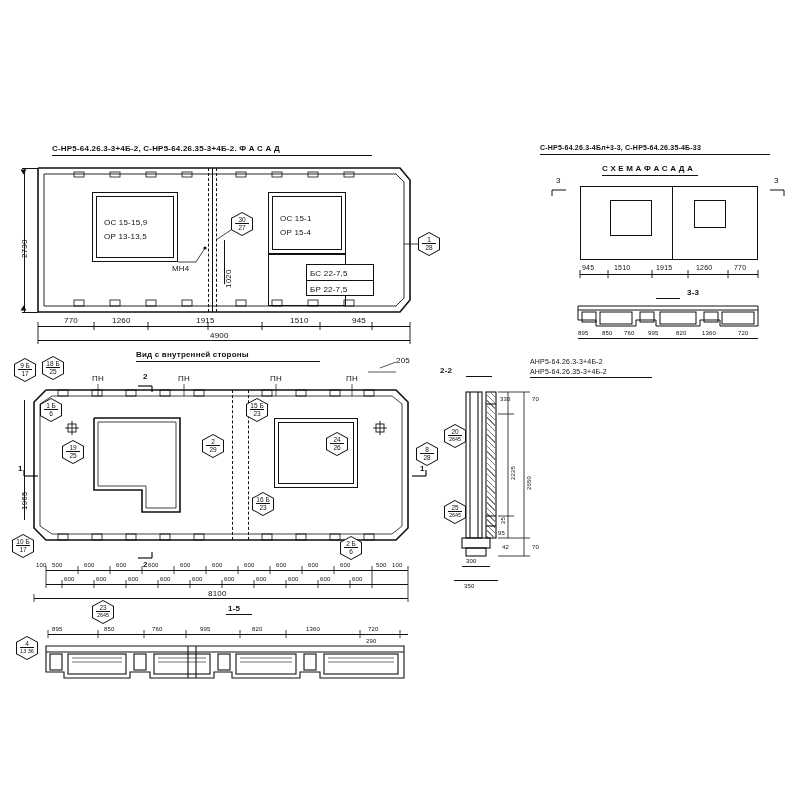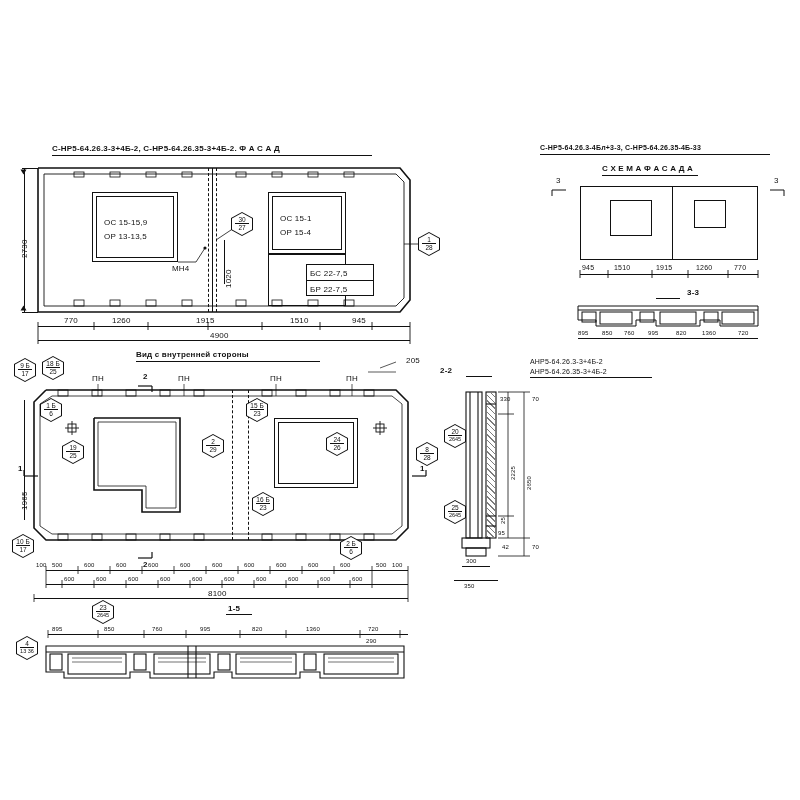--- a/index.html
+++ b/index.html
@@ -360,21 +360,21 @@
   <div class="hex" style="left:16px;top:636px;">
     <i></i>
       <span class="t">4</span>
       <span class="bar"></span>
       <span class="bt" style="font-size:5.5px">13 36</span>
   </div>
 
   <div class="ln v" style="left:24px;top:400px;height:120px;"></div>
   <div class="txt rot" style="left:20px;top:510px;">1965</div>
 
-  <div class="txt" style="left:396px;top:356px;margin-left:10px;">205</div>
+  <div class="txt" style="left:396px;top:356px;">205</div>
   <svg width="800" height="800">
     <line x1="380" y1="368" x2="396" y2="362" stroke="#111" stroke-width="0.7"></line>
     <line x1="368" y1="372" x2="396" y2="372" stroke="#111" stroke-width="0.7"></line>
   </svg>
 
   <div class="ln h" style="left:46px;top:570px;width:362px;"></div>
   <div class="ln h" style="left:46px;top:584px;width:362px;"></div>
   <div class="ln h" style="left:34px;top:598px;width:374px;"></div>
   <svg width="800" height="800">
     <g stroke="#111" stroke-width="0.8">

